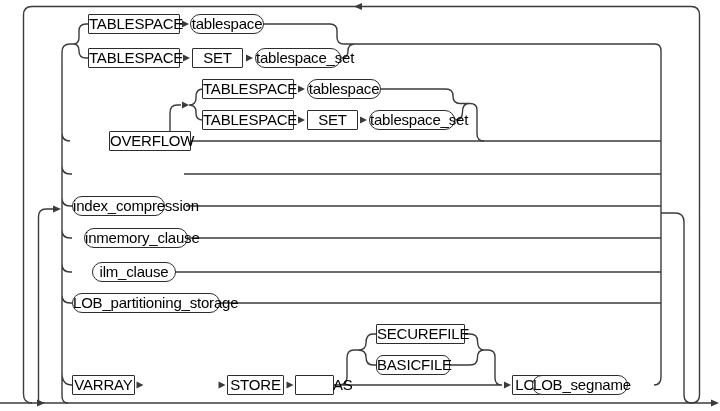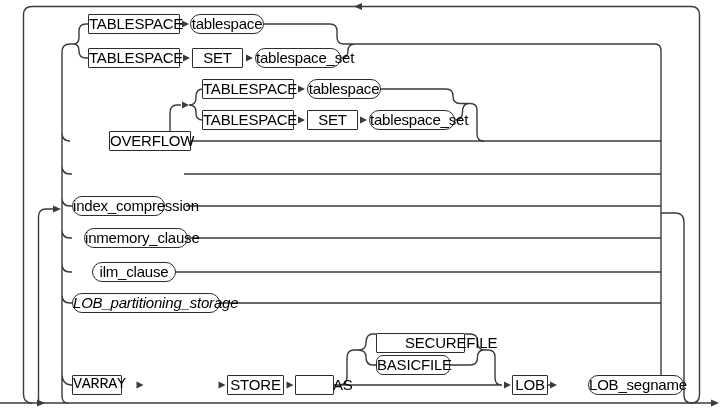--- a/index.html
+++ b/index.html
@@ -94,23 +94,23 @@
   <div class="node param" style="left:307px;top:79px;width:74px;">tablespace</div>
   <div class="node kw" style="left:202px;top:110px;width:92px;">TABLESPACE</div>
   <div class="node kw" style="left:307px;top:110px;width:51px;">SET</div>
   <div class="node param" style="left:369px;top:110px;width:86px;">tablespace_set</div>
 
   <div class="node kw" style="left:70px;top:131px;width:82px;margin-left:39px;">OVERFLOW</div>
 
   <div class="node param" style="left:72px;top:196px;width:93px;">index_compression</div>
   <div class="node param" style="left:72px;top:228px;width:104px;margin-left:12px;">inmemory_clause</div>
   <div class="node param" style="left:60px;top:262px;width:84px;margin-left:32px;">ilm_clause</div>
-  <div class="node param" style="left:72px;top:293px;width:148px;font-style:italic;">LOB_partitioning_storage</div>
+  <div class="node param" style="left:72px;top:293px;width:148px;">LOB_partitioning_storage</div>
 
-  <div class="node kw" style="left:72px;top:375px;width:50px;font-family:Liberation Mono, monospace;">VARRAY</div>
+  <div class="node kw" style="left:72px;top:375px;width:63px;">VARRAY</div>
   <div class="node kw" style="left:227px;top:375px;width:57px;">STORE</div>
   <div class="node kw" style="left:295px;top:375px;width:31px;padding-left:37px;">AS</div>
-  <div class="node kw" style="left:376px;top:333px;width:89px;padding-left:28px;">SECUREFILE</div>
+  <div class="node kw" style="left:376px;top:324px;width:89px;">SECUREFILE</div>
   <div class="node kw" style="left:376px;top:355px;width:74px;border-radius:7px;">BASICFILE</div>
   <div class="node kw" style="left:512px;top:375px;width:36px;">LOB</div>
-  <div class="node param" style="left:588px;top:375px;width:96px;">LOB_segname</div>
+  <div class="node param" style="left:532px;top:375px;width:96px;">LOB_segname</div>
 
 </div>
 
 </body></html>

